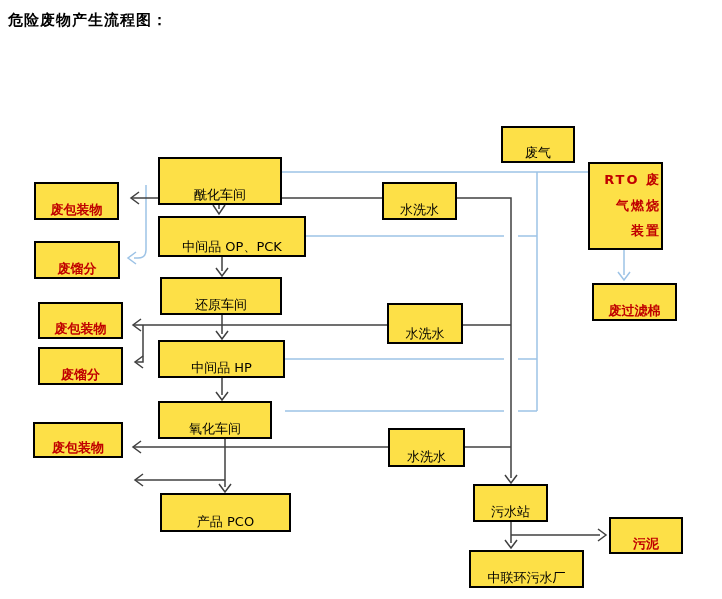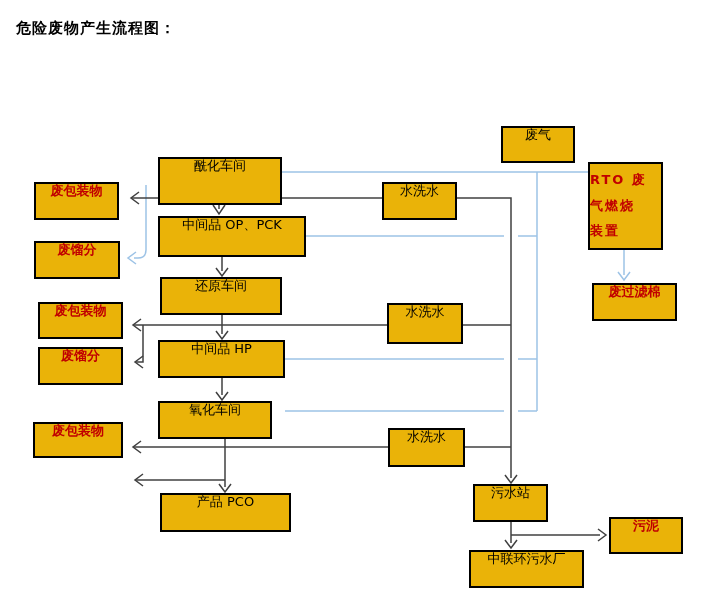--- a/index.html
+++ b/index.html
@@ -1,27 +1,27 @@
 <!DOCTYPE html>
 <html><head>
 <meta charset="utf-8">
 <style>
   html,body{margin:0;padding:0;background:#ffffff;}
   .canvas{
     position:relative;width:722px;height:599px;background:#ffffff;overflow:hidden;
     font-family:"DejaVu Sans",sans-serif;
   }
   .page-title{
-    position:absolute;left:8px;top:11px;margin:8px;
+    position:absolute;left:8px;top:11px;margin:0;
     font-size:15px;font-weight:bold;color:#000000;letter-spacing:1px;
   }
   svg.wires{position:absolute;left:0;top:0;pointer-events:none;}
   .box{
-    position:absolute;border:2px solid #000000;background:#eab308;
-    display:flex;align-items:flex-start;justify-content:center;
+    position:absolute;border:2px solid #000000;background:#fde047;
+    display:flex;align-items:flex-end;justify-content:center;
     font-size:13px;color:#000000;text-align:center;box-sizing:border-box;
     line-height:1.15;white-space:nowrap;
   }
   .box.red{color:#c00000;font-weight:bold;}
   .box.rto{flex-direction:column;justify-content:space-around;
     padding:4px 0;letter-spacing:2px;white-space:normal;}
 </style>
 </head>
 <body>
 

